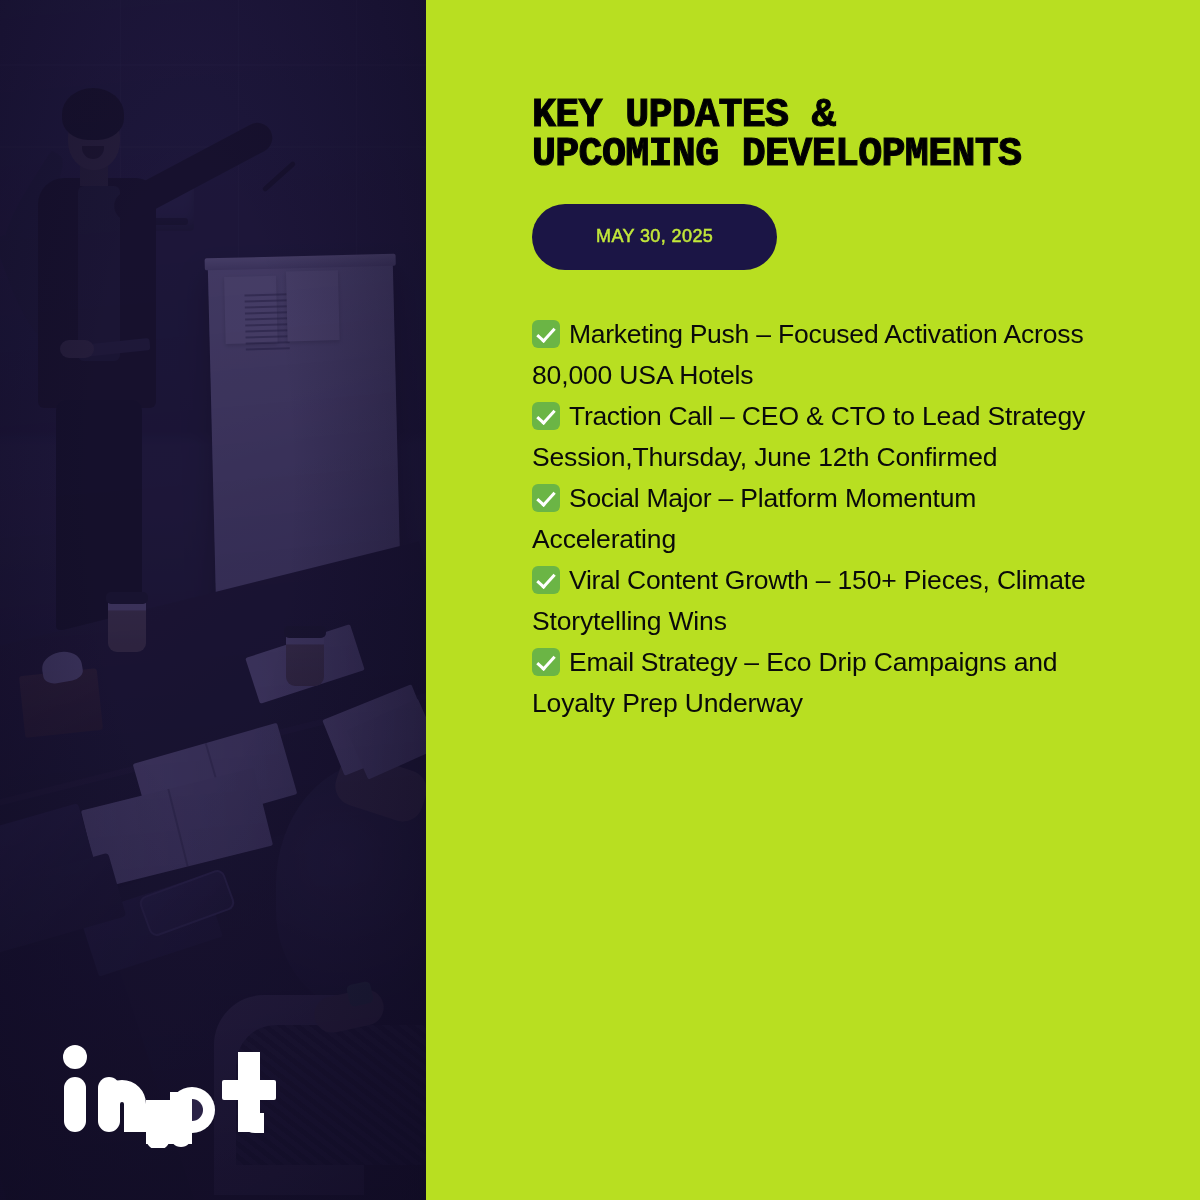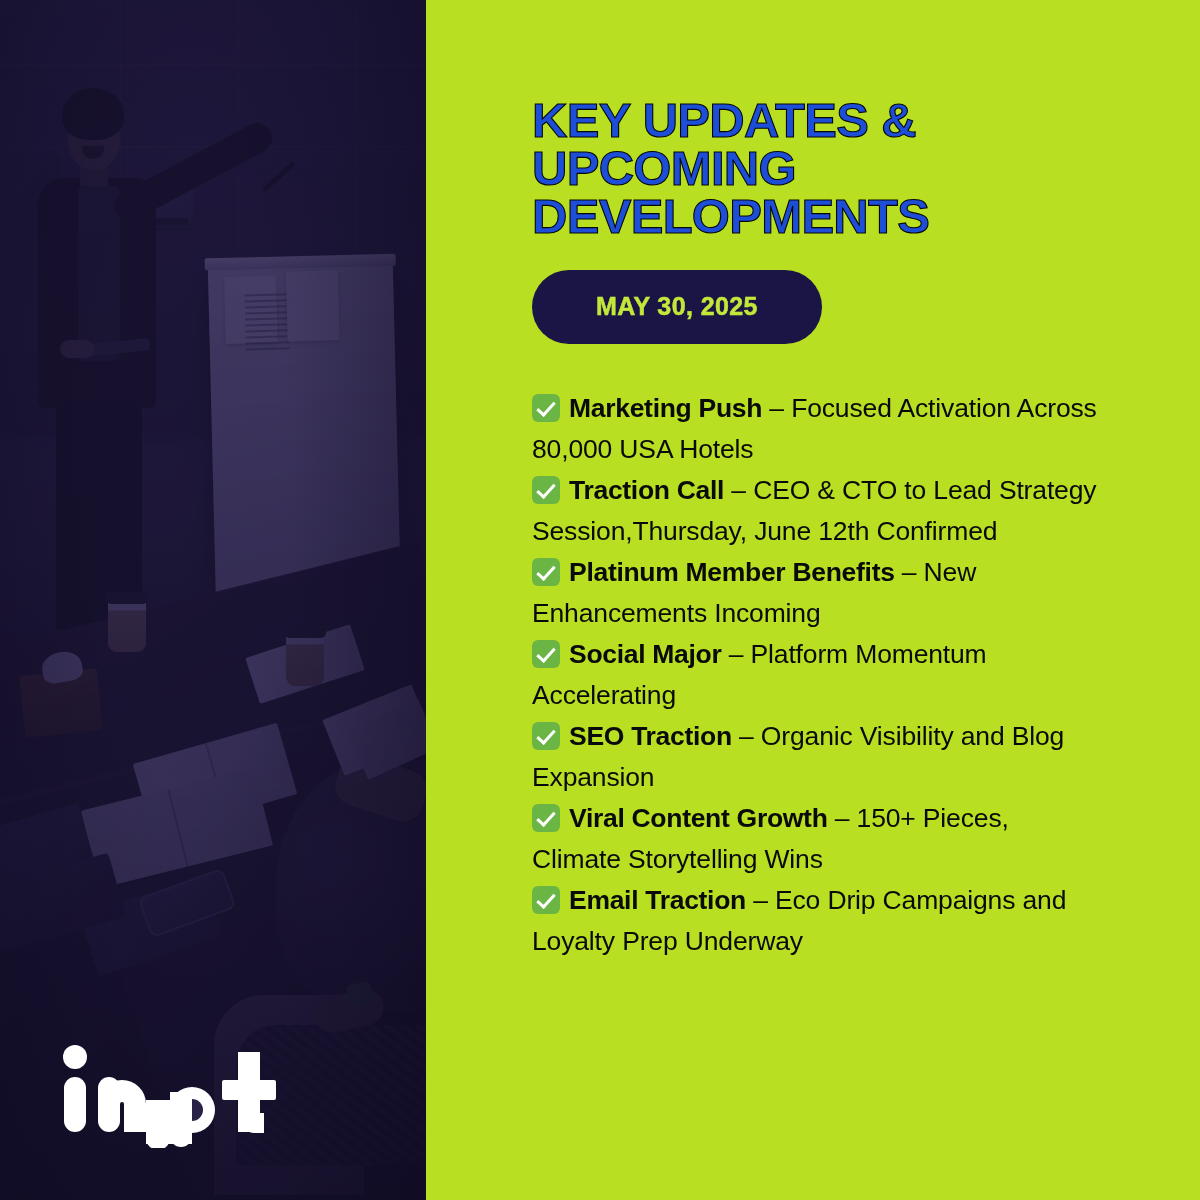--- a/index.html
+++ b/index.html
@@ -258,37 +258,37 @@
   .logo-wrap svg { display:block; width:100%; height:100%; }
 
   
   .content-panel {
     position:relative;
     flex:1 1 auto;
     background:#b8df21;
     padding:96px 100px 0 106px;
   }
   .headline {
-    font-family:Liberation Sans, sans-serif;
+    font-family:Liberation Mono, monospace;
     font-weight:bold;
-    font-size:49px;
+    font-size:40px;
     line-height:0.98;
     letter-spacing:-0.7px;
-    color:#1d4ed8;
+    color:#000000;
     text-transform:uppercase;
     max-width:492px;
     -webkit-text-stroke:1.1px #050505;
   }
   .date-badge {
     display:inline-block;
     margin-top:30px;
     background:#1b1545;
     color:#c3e83a;
-    font-weight:bold;
-    font-size:25px;
+    font-weight:normal;
+    font-size:18px;
     letter-spacing:0.4px;
     padding:22px 64px 23px;
     border-radius:44px;
     -webkit-text-stroke:0.5px #c3e83a;
   }
   .updates-list {
     margin-top:44px;
     list-style:none;
     width:566px;
   }
@@ -310,21 +310,21 @@
   }
   .check::after {
     content:"";
     position:absolute;
     left:9px; top:4px;
     width:7px; height:15px;
     border:solid #ffffff;
     border-width:0 3.4px 3.4px 0;
     transform:rotate(42deg);
   }
-  .u-title { font-weight:bold; letter-spacing:-0.3px; }
+  .u-title { font-weight:normal; letter-spacing:-0.3px; }
   .u-rest  { font-weight:normal; }
 </style>
 </head>
 <body>
 
 <div class="poster">
 
   <div class="photo-panel">
     <div class="photo-scene">
 
@@ -456,30 +456,24 @@
     <div class="date-badge">MAY 30, 2025</div>
 
     <ul class="updates-list">
       <li class="update-item">
         <span class="check"></span><span class="u-title">Marketing Push</span><span class="u-rest"> – Focused Activation Across 80,000 USA Hotels</span>
       </li>
       <li class="update-item">
         <span class="check"></span><span class="u-title">Traction Call</span><span class="u-rest"> – CEO &amp; CTO to Lead Strategy Session,Thursday, June 12th Confirmed</span>
       </li>
       <li class="update-item">
-        <span class="check"></span><span class="u-title">Platinum Member Benefits</span><span class="u-rest"> – New Enhancements Incoming</span>
-      </li>
-      <li class="update-item">
         <span class="check"></span><span class="u-title">Social Major</span><span class="u-rest"> – Platform Momentum Accelerating</span>
-      </li>
-      <li class="update-item">
-        <span class="check"></span><span class="u-title">SEO Traction</span><span class="u-rest"> – Organic Visibility and Blog Expansion</span>
       </li>
       <li class="update-item">
         <span class="check"></span><span class="u-title">Viral Content Growth</span><span class="u-rest"> – 150+ Pieces, Climate Storytelling Wins</span>
       </li>
       <li class="update-item">
-        <span class="check"></span><span class="u-title">Email Traction</span><span class="u-rest"> – Eco Drip Campaigns and Loyalty Prep Underway</span>
+        <span class="check"></span><span class="u-title">Email Strategy</span><span class="u-rest"> – Eco Drip Campaigns and Loyalty Prep Underway</span>
       </li>
     </ul>
 
   </div>
 </div>
 
 </body></html>

